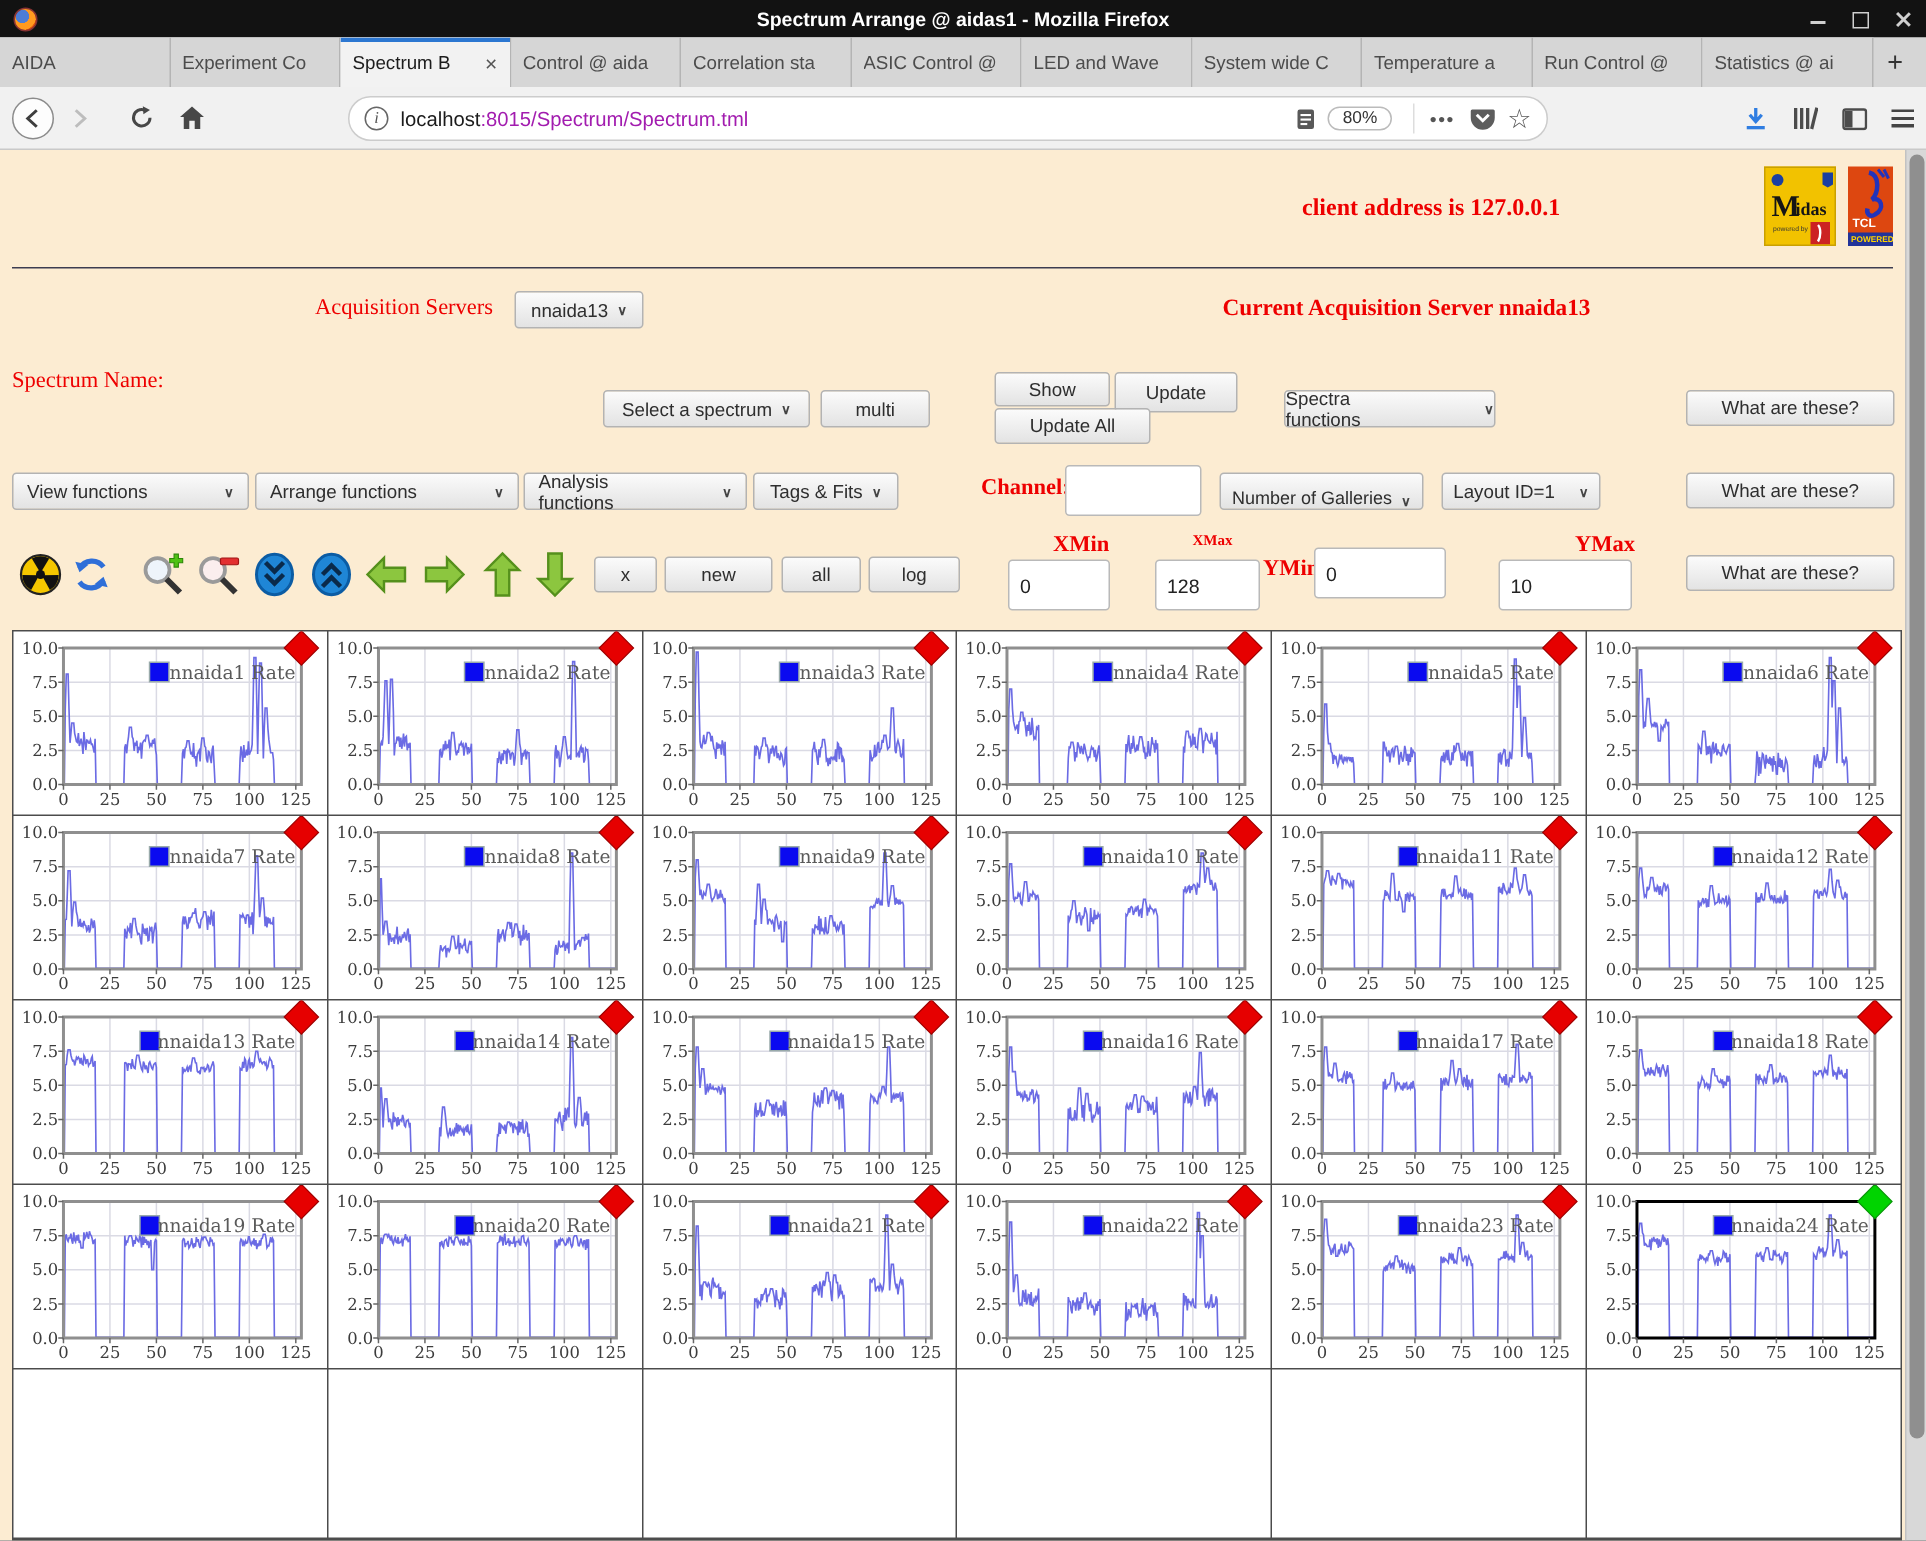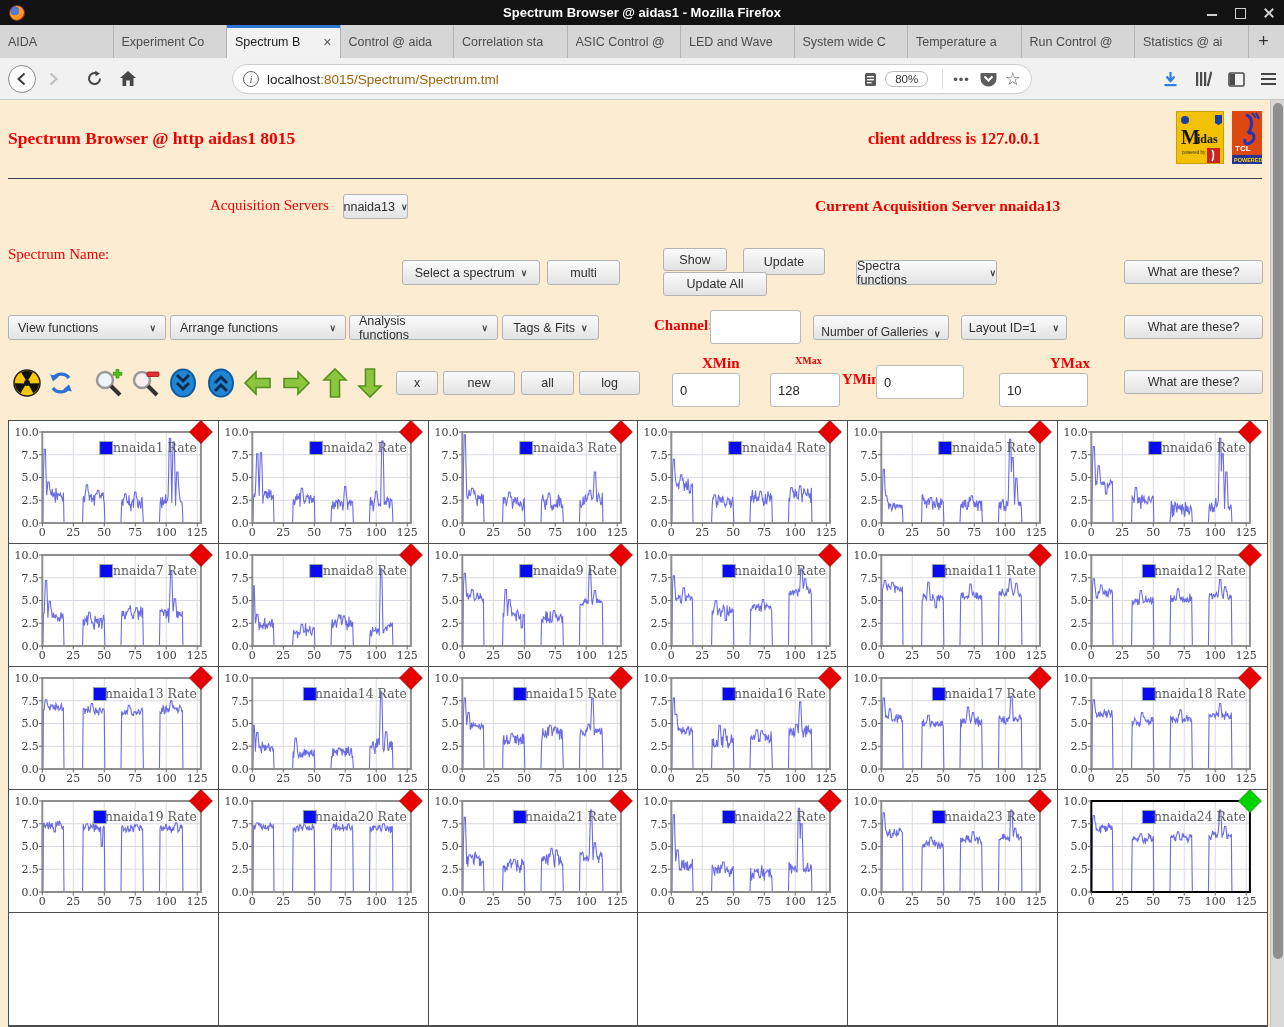--- a/index.html
+++ b/index.html
@@ -31,21 +31,21 @@
   
   .navbar { position:absolute; top:58px; left:0; width:1284px; height:42px; background:#f1f1f1; border-bottom:1px solid #c9c9c9;
             display:flex; align-items:center; }
   .navicon { display:flex; align-items:center; justify-content:center; }
   .backbtn { width:28px; height:28px; border:1px solid #8b8b8b; border-radius:50%; background:#fdfdfd; margin-left:8px; }
   .urlbar { position:absolute; left:232px; top:6px; width:800px; height:30px; background:#fff; border:1px solid #ccc;
             border-radius:15px; display:flex; align-items:center; padding:0 10px; }
   .urlinfo { width:16px; height:16px; border:1.4px solid #666; border-radius:50%; color:#555; font-size:11px; font-style:italic;
              font-family:"Liberation Serif",serif; display:flex; align-items:center; justify-content:center; margin-right:8px; flex:0 0 16px;}
   .urlhost { color:#1b1b1b; font-size:13.5px; }
-  .urlpath { color:#a16207; font-size:13.5px; }
+  .urlpath { color:#a21caf; font-size:13.5px; }
   .urlspacer { flex:1; }
   .zoombadge { border:1px solid #bbb; border-radius:9px; font-size:11.5px; color:#333; padding:1px 9px; margin:0 8px; }
   .urldiv { width:1px; height:20px; background:#ddd; margin:0 6px; }
   .dots { color:#555; font-size:13px; letter-spacing:1px; margin:0 4px; }
   .rightnav { position:absolute; right:8px; top:0; height:42px; display:flex; align-items:center; gap:16px; }
   .hamb { width:15px; height:12px; position:relative; }
   .hamb::before { content:""; position:absolute; inset:0; background:linear-gradient(#444 0 2px,transparent 2px 5px,#444 5px 7px,transparent 7px 10px,#444 10px 12px); }
 
   
   .page { position:absolute; top:100px; left:0; width:1270px; height:927px; background:#fcecd2; }
@@ -71,21 +71,21 @@
   .vscroll { position:absolute; top:100px; right:0; width:14px; height:927px; background:#d8d8d8; border-left:1px solid #c2c2c2; }
   .vthumb { position:absolute; left:2px; top:3px; width:10px; height:856px; background:#8f8f8f; border-radius:6px; }
 
   .logo { position:absolute; overflow:hidden; }
 </style>
 </head>
 <body>
 
 <div class="titlebar">
   <div class="fficon"></div>
-  <div class="wtitle">Spectrum Browser @ aidas1 - Mozilla Firefox</div>
+  <div class="wtitle">Spectrum Arrange @ aidas1 - Mozilla Firefox</div>
   <div class="winbtns">
     <div class="wb wb-min"></div>
     <div class="wb wb-max"></div>
     <div class="wb wb-close"></div>
   </div>
 </div>
 
 <div class="tabbar" id="tabbar">
     <div class="tab">
       <span class="tlabel">AIDA</span>
@@ -192,21 +192,20 @@
           <rect x="1" y="1" width="15" height="13" rx="1.5" fill="none" stroke="#4c4c4c" stroke-width="1.6"></rect>
           <rect x="2" y="2" width="5" height="11" fill="#4c4c4c"></rect>
         </svg>
     </span>
     <span class="hamb"></span>
   </div>
 </div>
 
 <div class="page">
 
-  <div class="redserif" style="left:8px;top:28px;font-size:17.5px;font-weight:bold;">Spectrum Browser @ http aidas1 8015</div>
   <div class="redserif" style="left:868px;top:30px;font-size:16px;font-weight:bold;">client address is 127.0.0.1</div>
 
   <div class="logo" style="left:1176px;top:11px;width:48px;height:53px;background:#f2c200;border:1px solid #caa000;">
     <svg width="48" height="53" viewBox="0 0 48 53">
       <circle cx="8" cy="8" r="4" fill="#1b3fa0"></circle>
       <path d="M38 3 h7 v8 l-3.5 2 l-3.5 -2 Z" fill="#1b3fa0"></path>
       <text x="4" y="32" font-family="Liberation Serif, serif" font-size="20" font-weight="bold" fill="#151515">M</text>
       <text x="20" y="31" font-family="Liberation Serif, serif" font-size="12" font-weight="bold" fill="#151515">idas</text>
       <text x="5" y="42" font-family="Liberation Sans, sans-serif" font-size="4.5" fill="#333">powered by</text>
       <rect x="30" y="36" width="13" height="15" fill="#cc2222"></rect>
@@ -219,35 +218,35 @@
       <path d="M20 2 l4 5 M24 2 l3 6" stroke="#2233bb" stroke-width="2"></path>
       <text x="3" y="40" font-family="Liberation Sans, sans-serif" font-size="8" font-weight="bold" fill="#ffffff">TCL</text>
       <rect x="0" y="44" width="30" height="9" fill="#223399"></rect>
       <text x="2" y="50.5" font-family="Liberation Sans, sans-serif" font-size="5.5" font-weight="bold" fill="#ffd400">POWERED</text>
     </svg>
   </div>
 
   <div class="hr1" style="left:8px;top:78px;width:1254px;"></div>
 
   <div class="redserif" style="left:210px;top:97px;font-size:15px;">Acquisition Servers</div>
-  <div class="gbtn" style="left:343px;top:94px;width:65px;height:25px;">
+  <div class="gbtn" style="left:343px;top:94px;width:86px;height:25px;">
     <span>nnaida13</span>
       <span class="chev">∨</span>
   </div>
   <div class="redserif" style="left:815px;top:97px;font-size:15.5px;font-weight:bold;">Current Acquisition Server nnaida13</div>
 
   <div class="redserif" style="left:8px;top:146px;font-size:15px;">Spectrum Name:</div>
 
   <div class="gbtn" style="left:402px;top:160px;width:138px;height:25px;">
     <span>Select a spectrum</span>
       <span class="chev">∨</span>
   </div>
   <button class="gbtn" style="left:547px;top:160px;width:73px;height:25px;">multi</button>
 
-  <button class="gbtn" style="left:663px;top:148px;width:64px;height:23px;">Show</button>
+  <button class="gbtn" style="left:663px;top:148px;width:77px;height:23px;">Show</button>
   <button class="gbtn" style="left:743px;top:148px;width:82px;height:27px;">Update</button>
   <button class="gbtn" style="left:663px;top:172px;width:104px;height:24px;">Update All</button>
 
   <div class="gbtn" style="left:856px;top:160px;width:141px;height:25px;gap:47px;">
     <span>Spectra functions</span>
       <span class="chev">∨</span>
   </div>
   <button class="gbtn" style="left:1124px;top:160px;width:139px;height:24px;">What are these?</button>
 
   <div class="gbtn gsel" style="left:8px;top:215px;width:158px;height:25px;">

